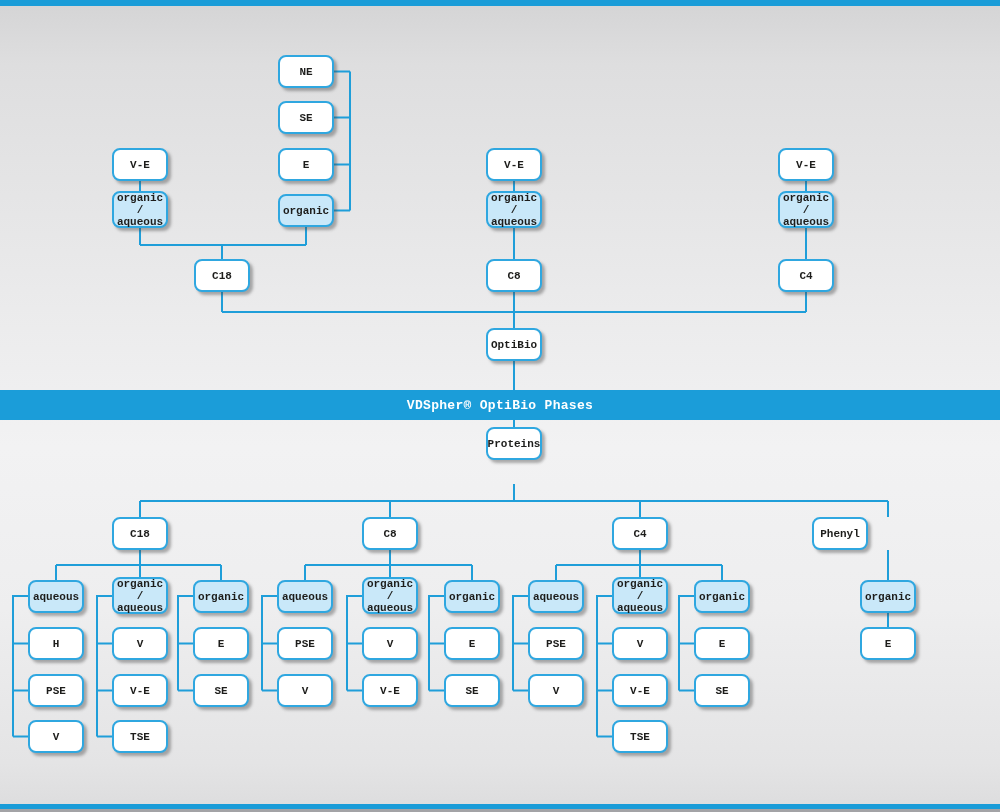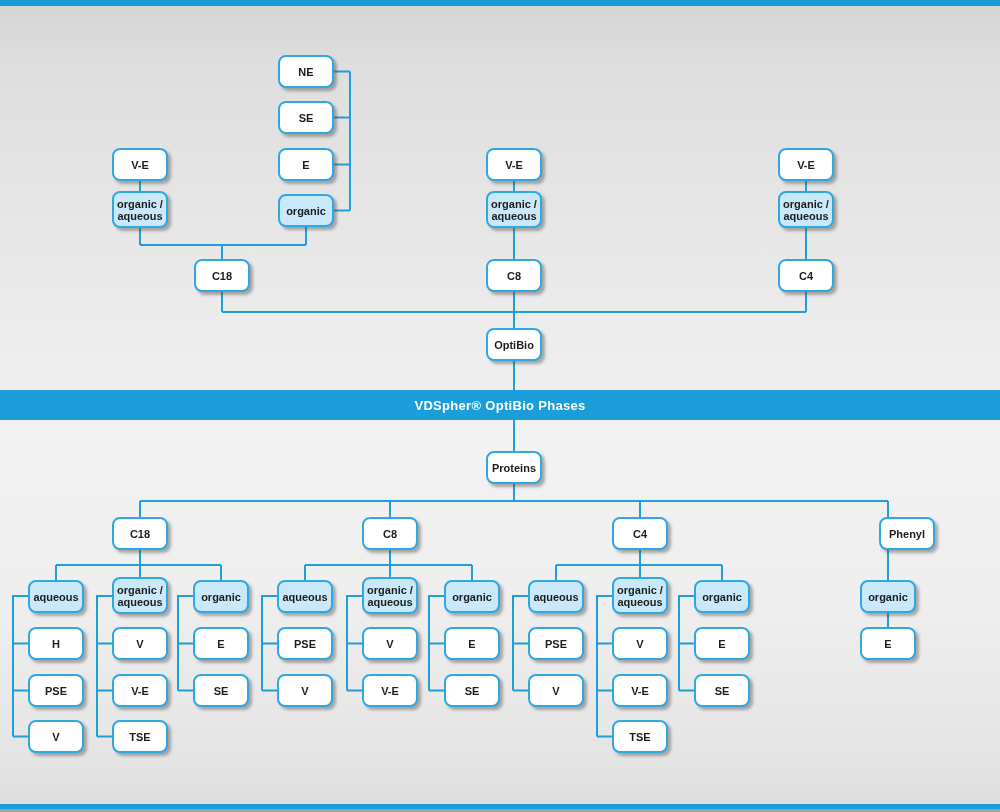--- a/index.html
+++ b/index.html
@@ -1,21 +1,21 @@
 <!DOCTYPE html>
 <html><head>
 <meta charset="utf-8">
 <style>
   html,body{margin:0;padding:0;}
   #stage{
     position:relative;
     width:1000px;height:812px;
     overflow:hidden;
     background:linear-gradient(180deg,#d4d4d5 0%,#dededf 8%,#ebebec 38%,#f2f2f3 55%,#eeeeef 75%,#e4e4e5 94%,#dcdcdd 100%);
-    font-family:Liberation Sans, sans-serif;
+    font-family:Liberation Mono, monospace;
   }
   .edge-top{position:absolute;left:0;top:0;width:1000px;height:6px;background:#199cd8;}
   .edge-bottom-blue{position:absolute;left:0;top:804px;width:1000px;height:5px;background:#199cd8;}
   .edge-bottom-gray{position:absolute;left:0;top:809px;width:1000px;height:3px;background:#a3a3a6;}
   svg.wires{position:absolute;left:0;top:0;}
   .n{
     position:absolute;width:56px;height:33px;box-sizing:border-box;
     background:#ffffff;border:2px solid #2fa7e0;border-radius:8px;
     display:flex;align-items:center;justify-content:center;
     font-size:11px;font-weight:bold;color:#1d1d1b;text-align:center;
@@ -95,26 +95,26 @@
   <div class="n b t" style="left:778px;top:191px">organic /
 aqueous</div>
   <div class="n" style="left:778px;top:259px">C4</div>
 
   <div class="n" style="left:486px;top:328px">OptiBio</div>
 
   <div class="banner">
     <span>VDSpher® OptiBio Phases</span>
   </div>
 
-  <div class="n" style="left:486px;top:451px">Proteins</div>
+  <div class="n" style="left:486px;top:427px">Proteins</div>
 
   <div class="n" style="left:112px;top:517px">C18</div>
   <div class="n" style="left:362px;top:517px">C8</div>
   <div class="n" style="left:612px;top:517px">C4</div>
-  <div class="n" style="left:879px;top:517px">Phenyl</div>
+  <div class="n" style="left:812px;top:517px">Phenyl</div>
 
   <div class="n b" style="left:28px;top:580px">aqueous</div>
   <div class="n b t" style="left:112px;top:577px">organic /
 aqueous</div>
   <div class="n b" style="left:193px;top:580px">organic</div>
   <div class="n" style="left:28px;top:627px">H</div>
   <div class="n" style="left:28px;top:674px">PSE</div>
   <div class="n" style="left:28px;top:720px">V</div>
   <div class="n" style="left:112px;top:627px">V</div>
   <div class="n" style="left:112px;top:674px">V-E</div>

